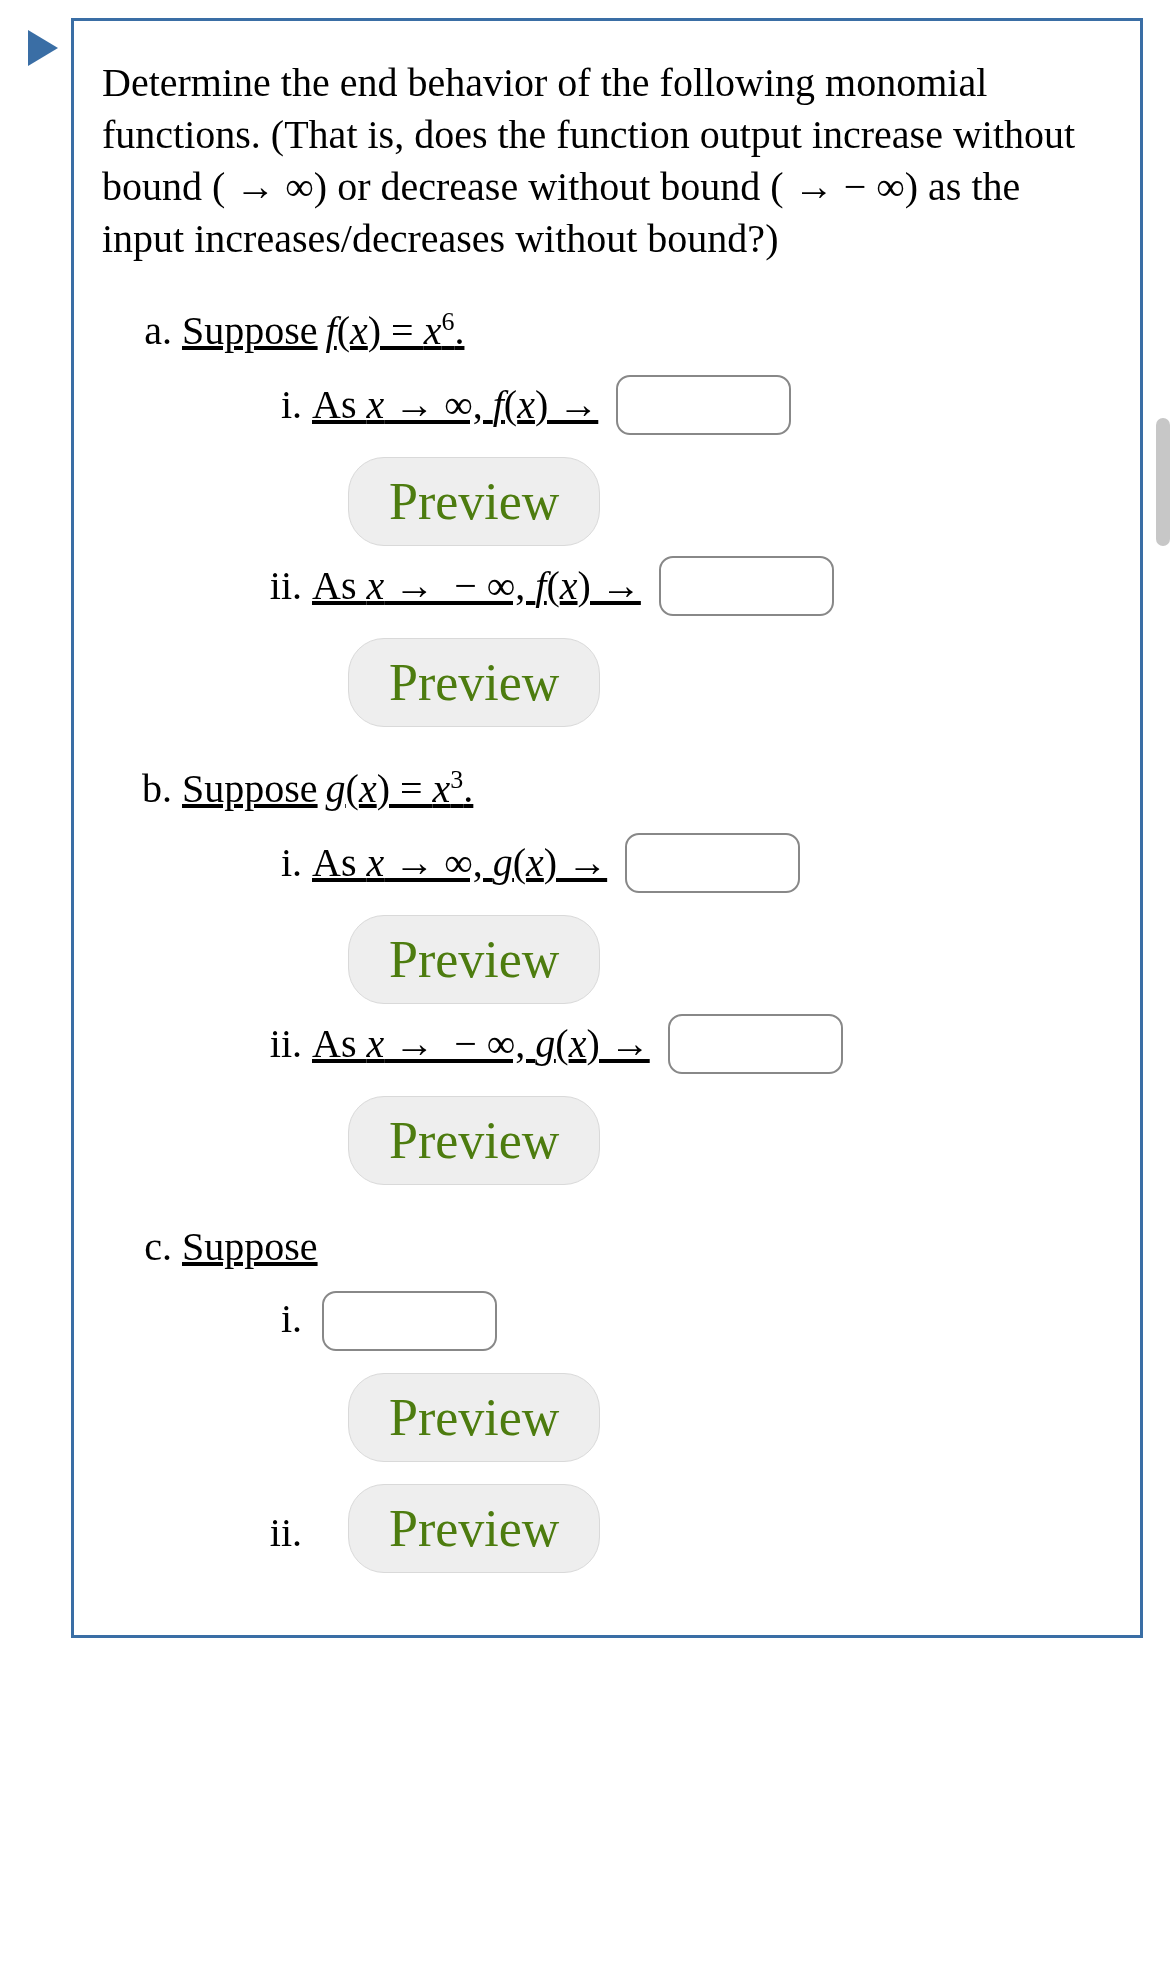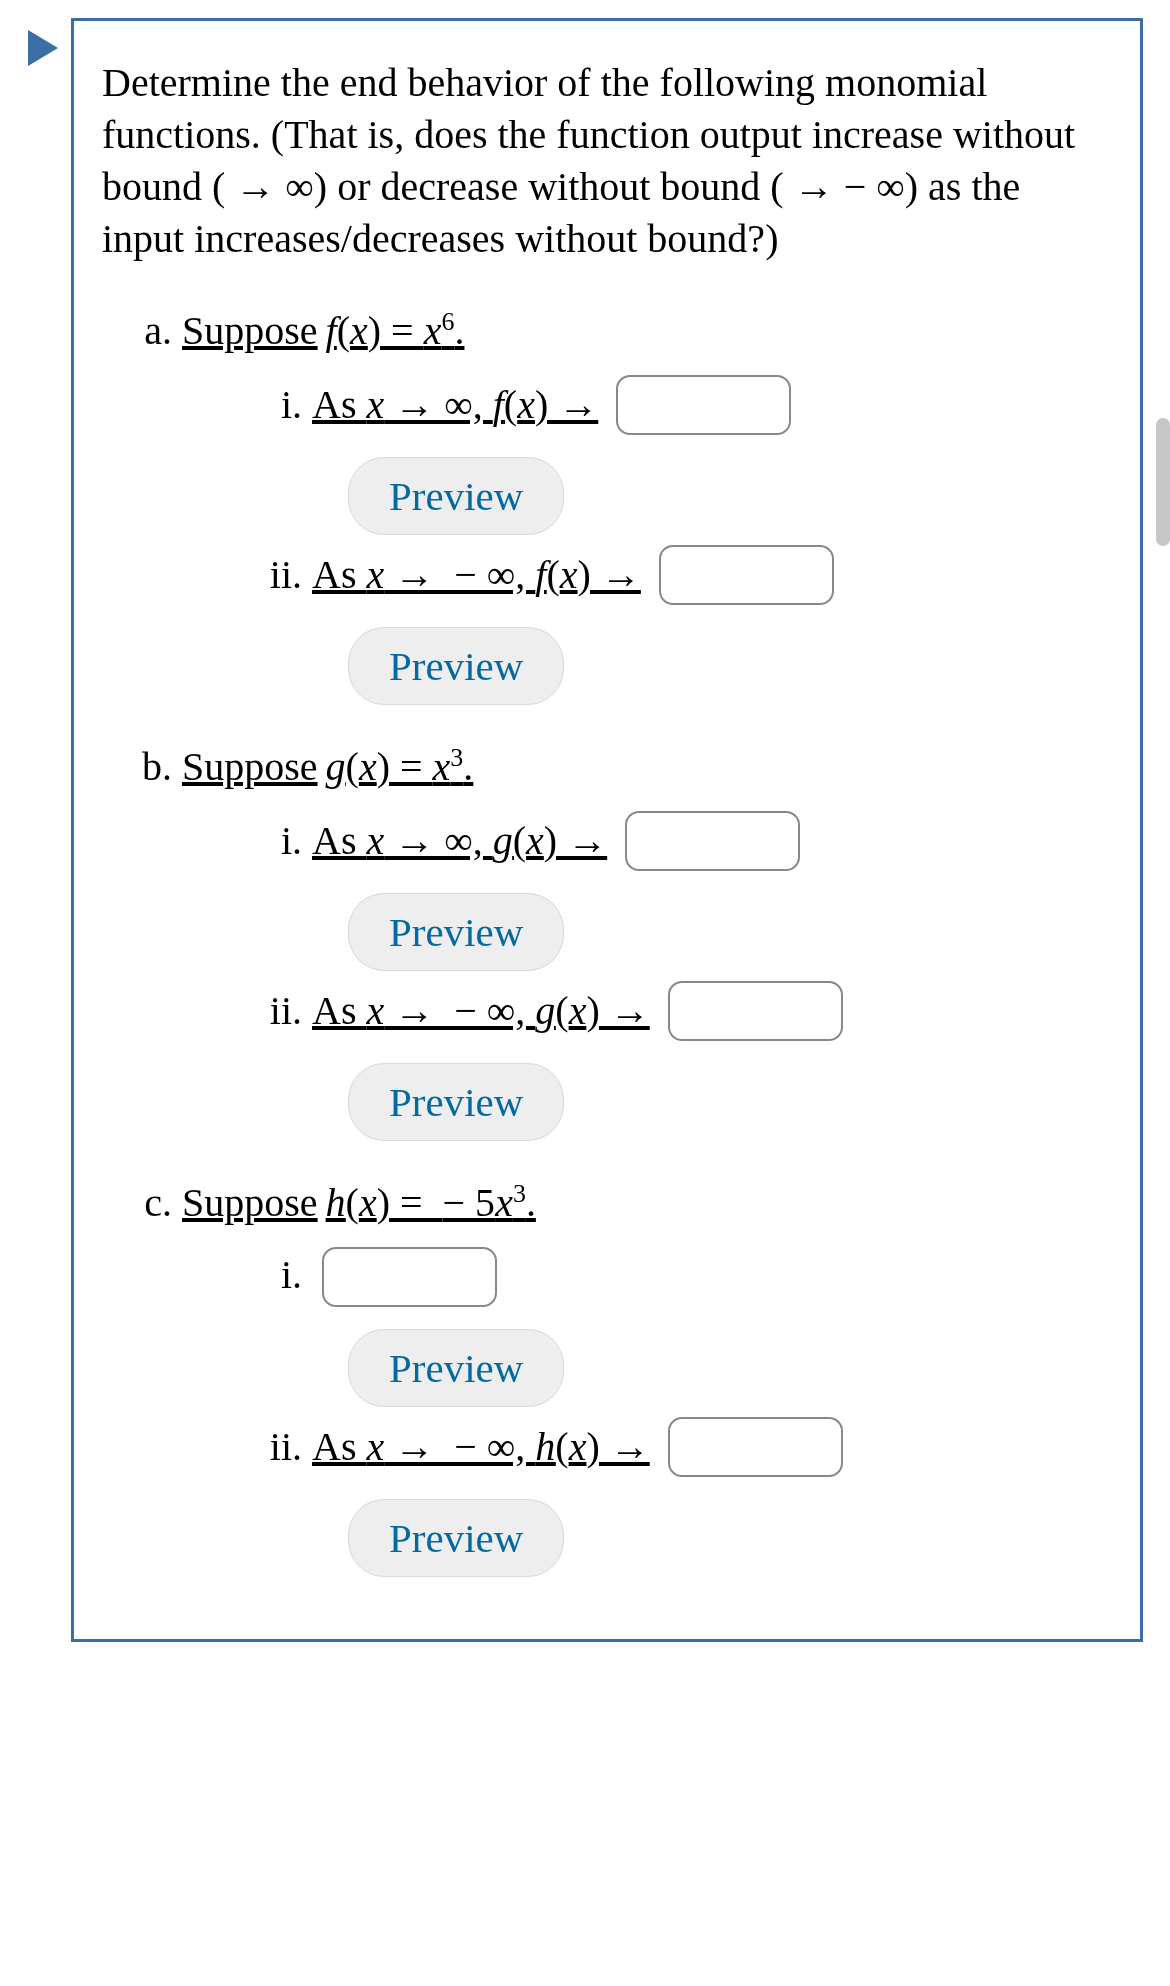--- a/index.html
+++ b/index.html
@@ -71,23 +71,23 @@
   }
   .preview-row {
     margin: 22px 0 10px 36px;
   }
   .preview-btn {
     display: inline-block;
     border: 1px solid #d9d9d9;
     background: #eeeeee;
     border-radius: 36px;
     padding: 14px 40px;
-    font-size: 41px;
+    font-size: 52px;
     font-family: inherit;
-    color: #0369a1;
+    color: #4d7c0f;
     cursor: pointer;
   }
   sup { font-size: 0.65em; vertical-align: super; line-height: 0; }
 </style>
 </head>
 <body>
 
 <div class="page">
   <div class="play-icon"></div>
   <div class="scrollbar-thumb"></div>
@@ -154,39 +154,32 @@
             <div class="preview-row">
               <button class="preview-btn">Preview</button>
             </div>
           </li>
         </ol>
       </li>
 
       <li class="li-marker">
         <div class="mline">
           <span>Suppose </span>
-          <span class="math">
-            <span class="mi">h</span>(<span class="mi">x</span>) = &nbsp;<span>− 5</span><span class="mi">x</span><sup>3</sup>.
-          </span>
         </div>
 
         <ol class="ol2">
           <li class="li-marker">
             <div class="mline">
               <input class="answer-input" type="text" style="">
             </div>
             <div class="preview-row">
               <button class="preview-btn">Preview</button>
             </div>
           </li>
           <li class="li-marker">
-            <div class="mline">
-              <span class="math">As <span class="mi">x</span> → &nbsp;− ∞, <span class="mi">h</span>(<span class="mi">x</span>) →</span>
-              <input class="answer-input" type="text" style="">
-            </div>
             <div class="preview-row">
               <button class="preview-btn">Preview</button>
             </div>
           </li>
         </ol>
       </li>
 
     </ol>
   </div>
 </div>

